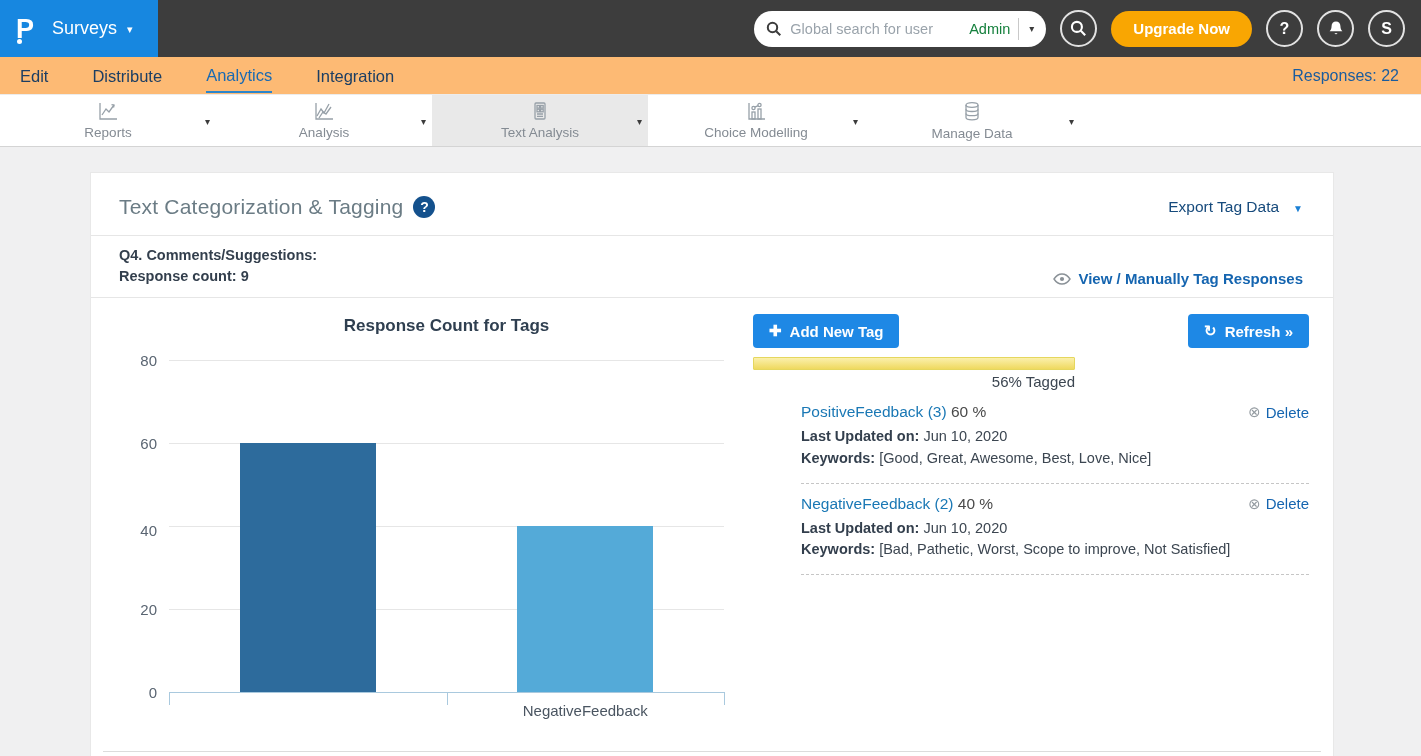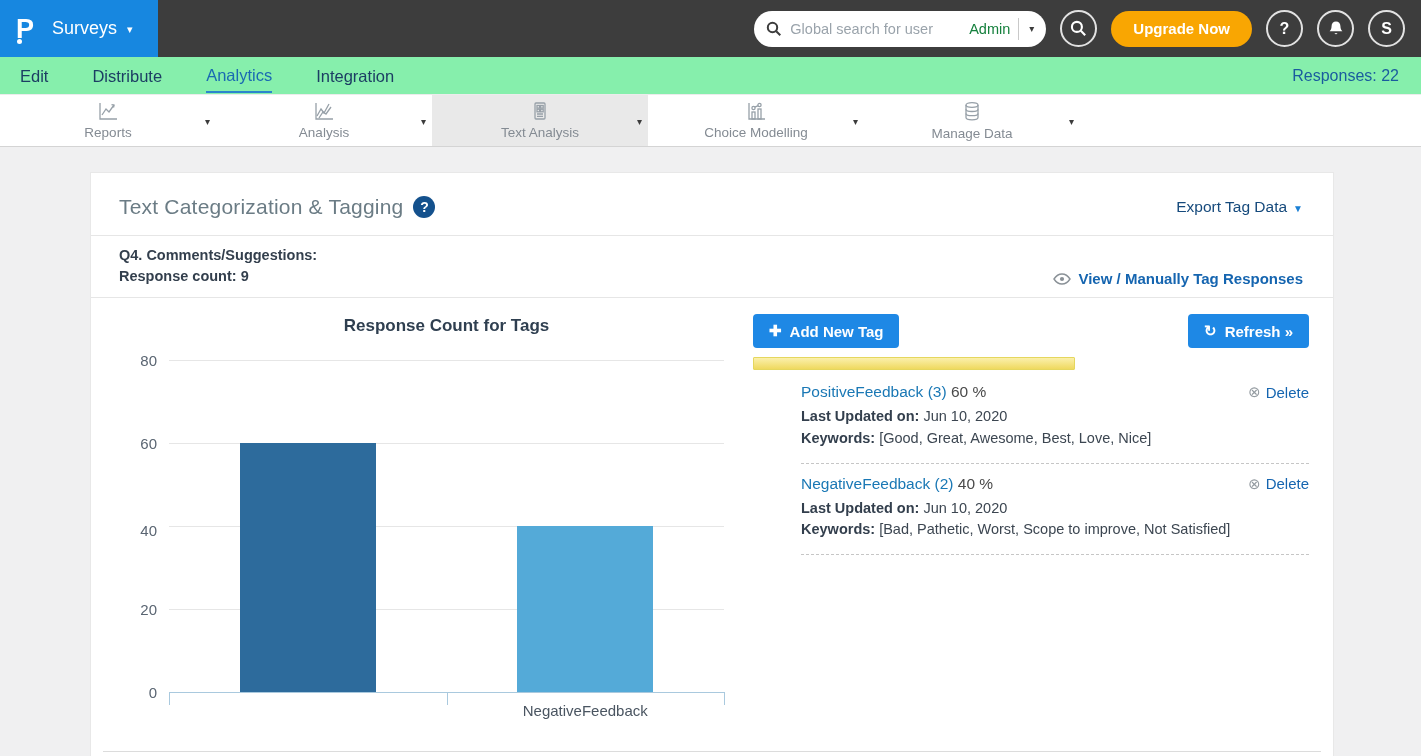--- a/index.html
+++ b/index.html
@@ -21,41 +21,41 @@
   .search-pill { width: 292px; height: 36px; background: #fff; border-radius: 18px; display: flex; align-items: center; padding: 0 10px 0 12px; gap: 8px; }
   .search-pill input { border: none; outline: none; flex: 1; min-width: 0; font-size: 14.5px; color: #15803d; font-family: "Liberation Sans", sans-serif; }
   .search-pill input::placeholder { color: #9aa3ab; }
   .search-scope { font-size: 14.5px; color: #15803d; white-space: nowrap; cursor: pointer; }
   .pill-divider { width: 1px; height: 22px; background: #c9c9c9; }
   .scope-caret { font-size: 10px; color: #3c3c3c; padding: 0 2px; cursor: pointer; }
   .circle-btn { width: 37px; height: 37px; border-radius: 50%; border: 2px solid rgba(255,255,255,.85); display: flex; align-items: center; justify-content: center; color: #fff; font-weight: bold; font-size: 16px; cursor: pointer; background: transparent; }
   .upgrade-btn { height: 36px; border-radius: 18px; background: #f9a602; color: #fff; font-weight: bold; font-size: 15px; border: none; padding: 0 22px; cursor: pointer; font-family: "Liberation Sans", sans-serif; }
 
   
-  .surveynav { height: 38px; background: #86efac; display: flex; align-items: center; padding: 0 20px; position: relative; border-bottom: 1px solid #ececec; }
+  .surveynav { height: 38px; background: #fdba74; display: flex; align-items: center; padding: 0 20px; position: relative; border-bottom: 1px solid #ececec; }
   .surveynav a { text-decoration: none; color: #1c3e63; font-size: 16.5px; font-weight: 500; margin-right: 44px; padding: 7px 0 6px; cursor: pointer; }
   .surveynav a.active { color: #1a6ab2; border-bottom: 2px solid #2b85cc; }
   .responses { position: absolute; right: 22px; color: #1a5c9e; font-size: 16px; }
 
   
   .subnav { height: 52px; background: #fff; border-bottom: 1px solid #d4d4d4; display: flex; }
   .subnav-inner { display: flex; width: 1080px; }
   .subnav-item { flex: 1; position: relative; display: flex; flex-direction: column; align-items: center; justify-content: center; gap: 3px; cursor: pointer; }
   .subnav-item.active { background: #e9e9e9; }
   .subnav-label { font-size: 13.5px; color: #848b93; }
   .subnav-caret { position: absolute; right: 6px; top: 50%; transform: translateY(-50%); font-size: 10px; color: #3c3c3c; cursor: pointer; }
   .subnav-icon svg { display: block; }
 
   
   .card { margin: 25px 87px 0 90px; background: #fff; min-height: 610px; border: 1px solid #e8e8e8; border-bottom: none; }
   .card-header { display: flex; justify-content: space-between; align-items: center; padding: 22px 30px 16px 28px; border-bottom: 1px solid #e6e6e6; }
   .card-title-wrap { display: flex; align-items: center; gap: 10px; }
   .card-title { font-size: 21px; color: #6b7c85; letter-spacing: .2px; }
   .help-badge { width: 22px; height: 22px; border-radius: 50%; background: #14518d; color: #fff; font-size: 14px; font-weight: bold; display: flex; align-items: center; justify-content: center; cursor: pointer; }
-  .export-link { color: #164a7c; font-size: 15.5px; font-weight: 500; cursor: pointer; display: flex; align-items: center; gap: 6px; }
+  .export-link { color: #164a7c; font-size: 15.5px; font-weight: 500; cursor: pointer; display: flex; align-items: center; gap: 14px; }
   .export-caret { color: #1a7fd4; font-size: 10px; margin-top: 2px; }
 
   .qblock { display: flex; justify-content: space-between; align-items: center; padding: 9px 30px 10px 28px; border-bottom: 1px solid #e6e6e6; }
   .qlines { font-size: 14.5px; color: #333f4d; font-weight: bold; line-height: 1.45; }
   .view-link { display: flex; align-items: center; gap: 7px; align-self: flex-end; cursor: pointer; }
   .view-link-text { color: #1565b0; font-size: 15px; font-weight: bold; }
 
   
   .content { display: flex; padding: 6px 24px 0 20px; }
   .chart-wrap { width: 628px; height: 425px; position: relative; flex: none; }
@@ -269,20 +269,21 @@
         </button>
         <button class="btn-blue">
           <span class="btn-icon">↻</span>
           <span>Refresh »</span>
         </button>
       </div>
       <div class="progress-zone">
         <div class="progress-track">
           <div class="progress-fill" style="width:100%"></div>
         </div>
+        <div class="progress-label">56% Tagged</div>
       </div>
 
       <div class="tags">
         <div class="tag">
           <div class="tag-name-line">
             <span class="tag-name">PositiveFeedback (3)</span>
             <span class="tag-pct">60 %</span>
           </div>
           <div class="tag-meta"><b>Last Updated on:</b> <span>Jun 10, 2020</span></div>
           <div class="tag-meta"><b>Keywords:</b> <span>[Good, Great, Awesome, Best, Love, Nice]</span></div>

